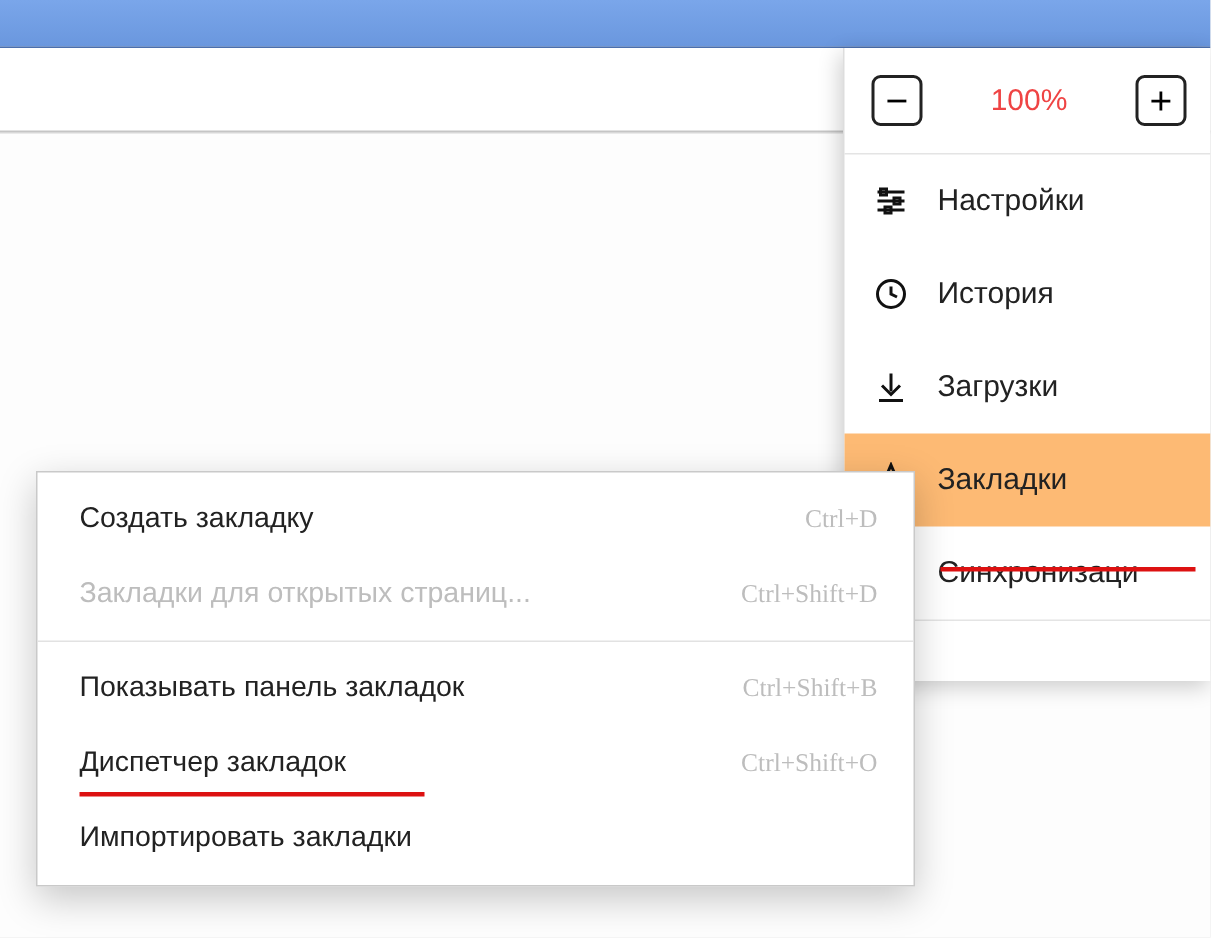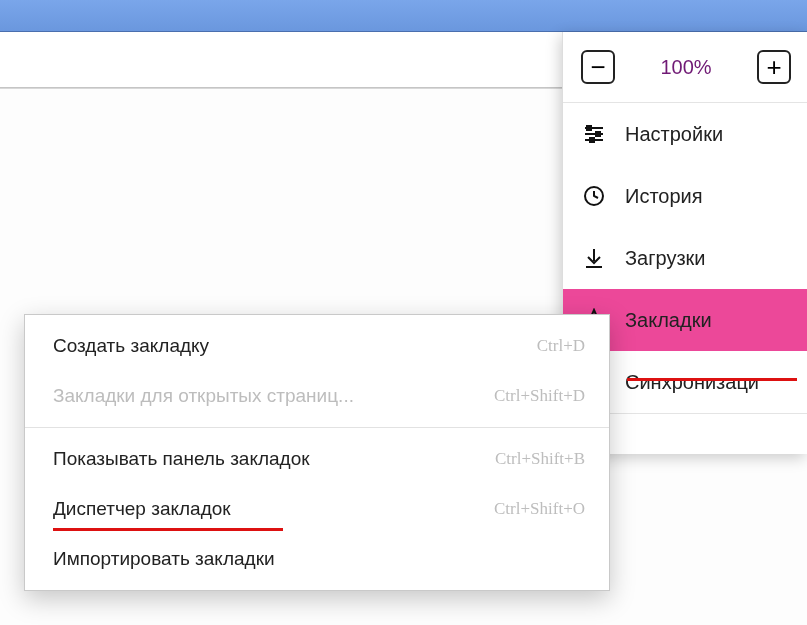--- a/index.html
+++ b/index.html
@@ -40,31 +40,31 @@
       display: flex; align-items: center; justify-content: space-between;
       padding: 18px 16px 18px 18px;
     }
     .zoom-btn {
       width: 34px; height: 34px;
       border: 2px solid #222; border-radius: 6px;
       display: flex; align-items: center; justify-content: center;
       font-size: 26px; line-height: 1; font-weight: 400;
       cursor: pointer; user-select: none;
     }
-    .zoom-val { color: #701a75; font-size: 20px; }
+    .zoom-val { color: #ef4444; font-size: 20px; }
     .sep { height: 1px; background: #e4e4e4; margin: 0; }
     .menu-item {
       display: flex; align-items: center;
       padding: 18px 12px 18px 18px;
       gap: 18px;
       font-size: 20px; color: #222;
       cursor: pointer;
       text-align: right;
     }
-    .menu-item.active { background: #ec4899; }
+    .menu-item.active { background: #fdba74; }
     .menu-item .mi-label { white-space: nowrap; overflow: hidden; }
     .mi-icon { width: 26px; height: 26px; flex: 0 0 26px; display:flex; align-items:center; justify-content:center; }
     .mi-icon svg { width: 24px; height: 24px; stroke: #111; fill: none; stroke-width: 2; }
     .redline {
       position: absolute; left: 64px; height: 3px; background: #d11; width: 170px;
     }
     .redline.main { top: 346px; }
 
     
     .sub-menu {

